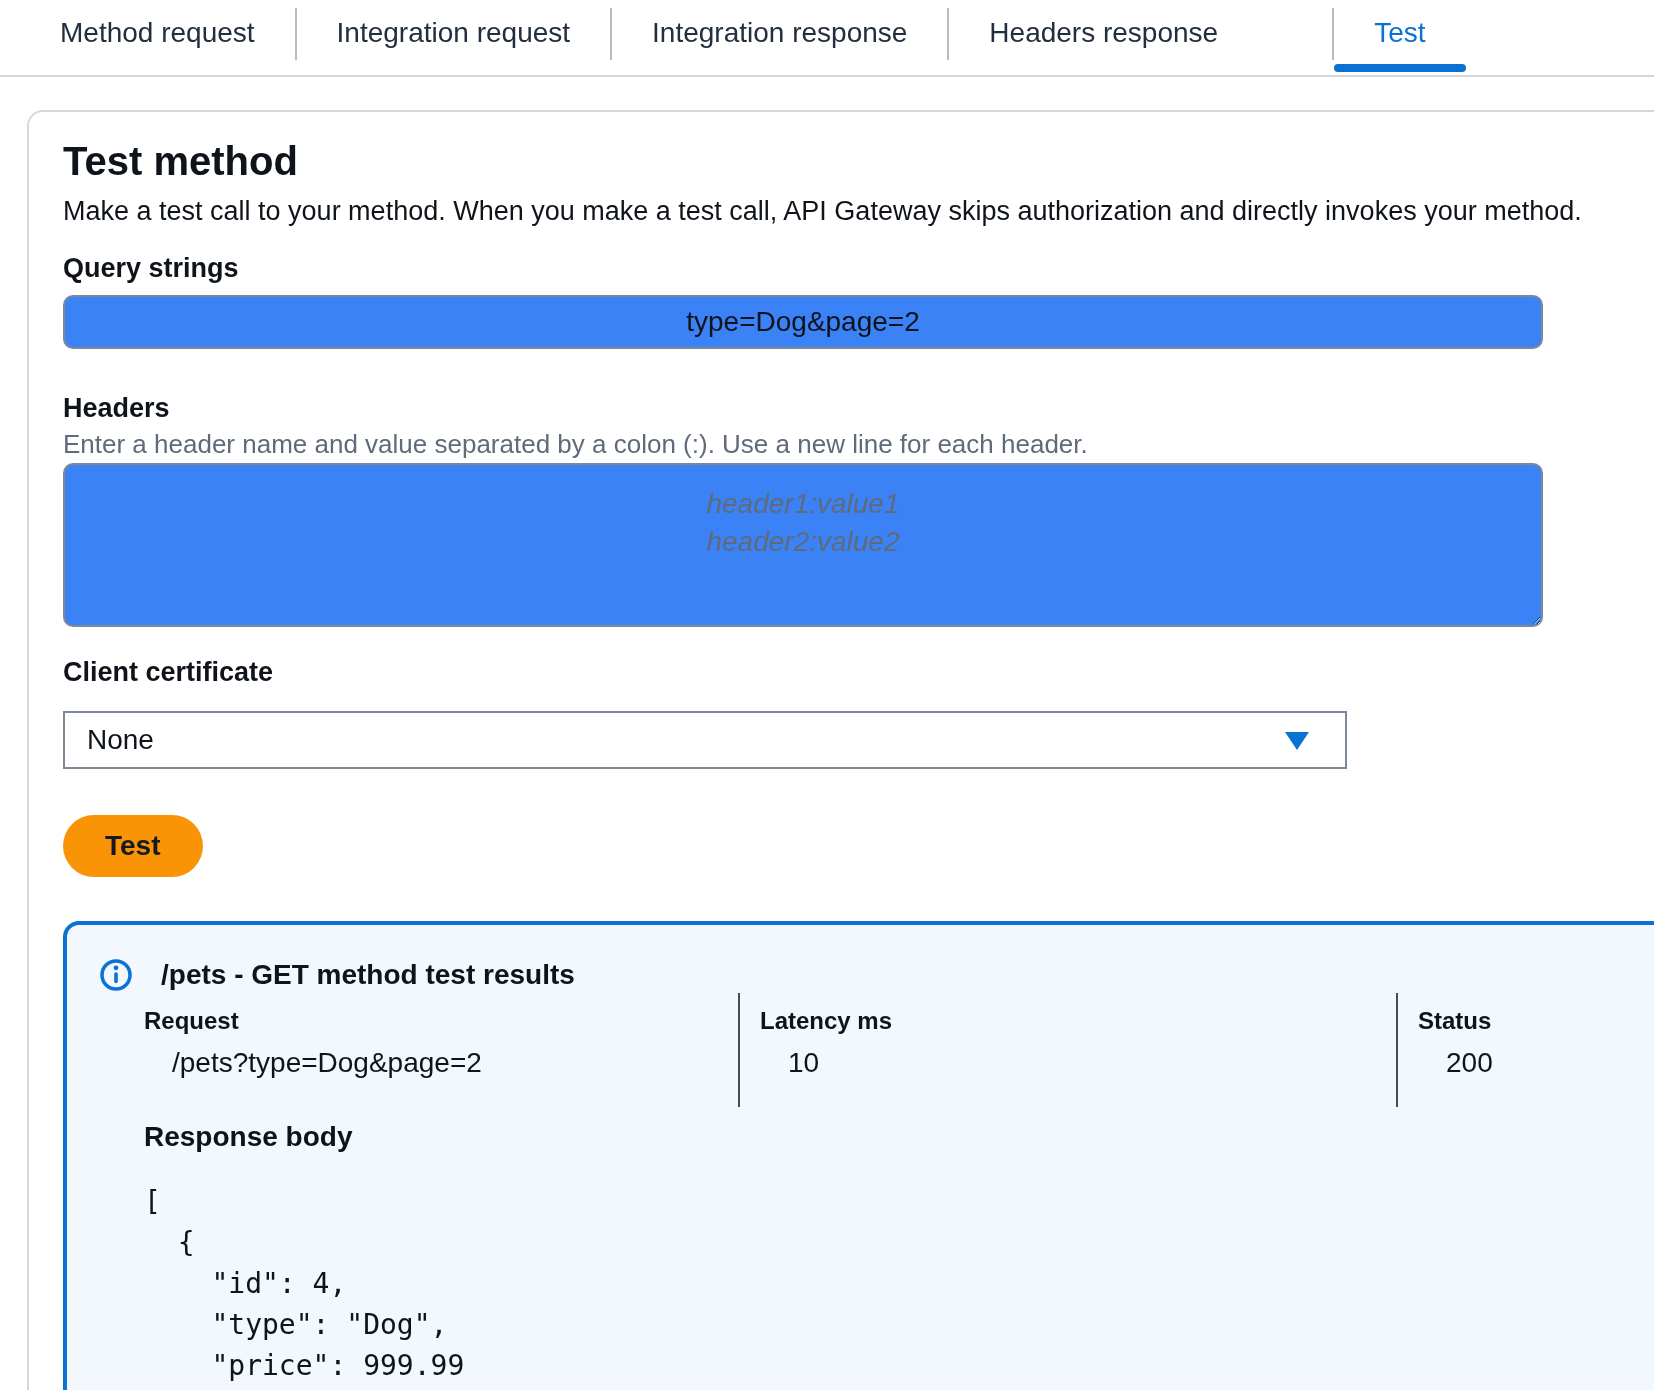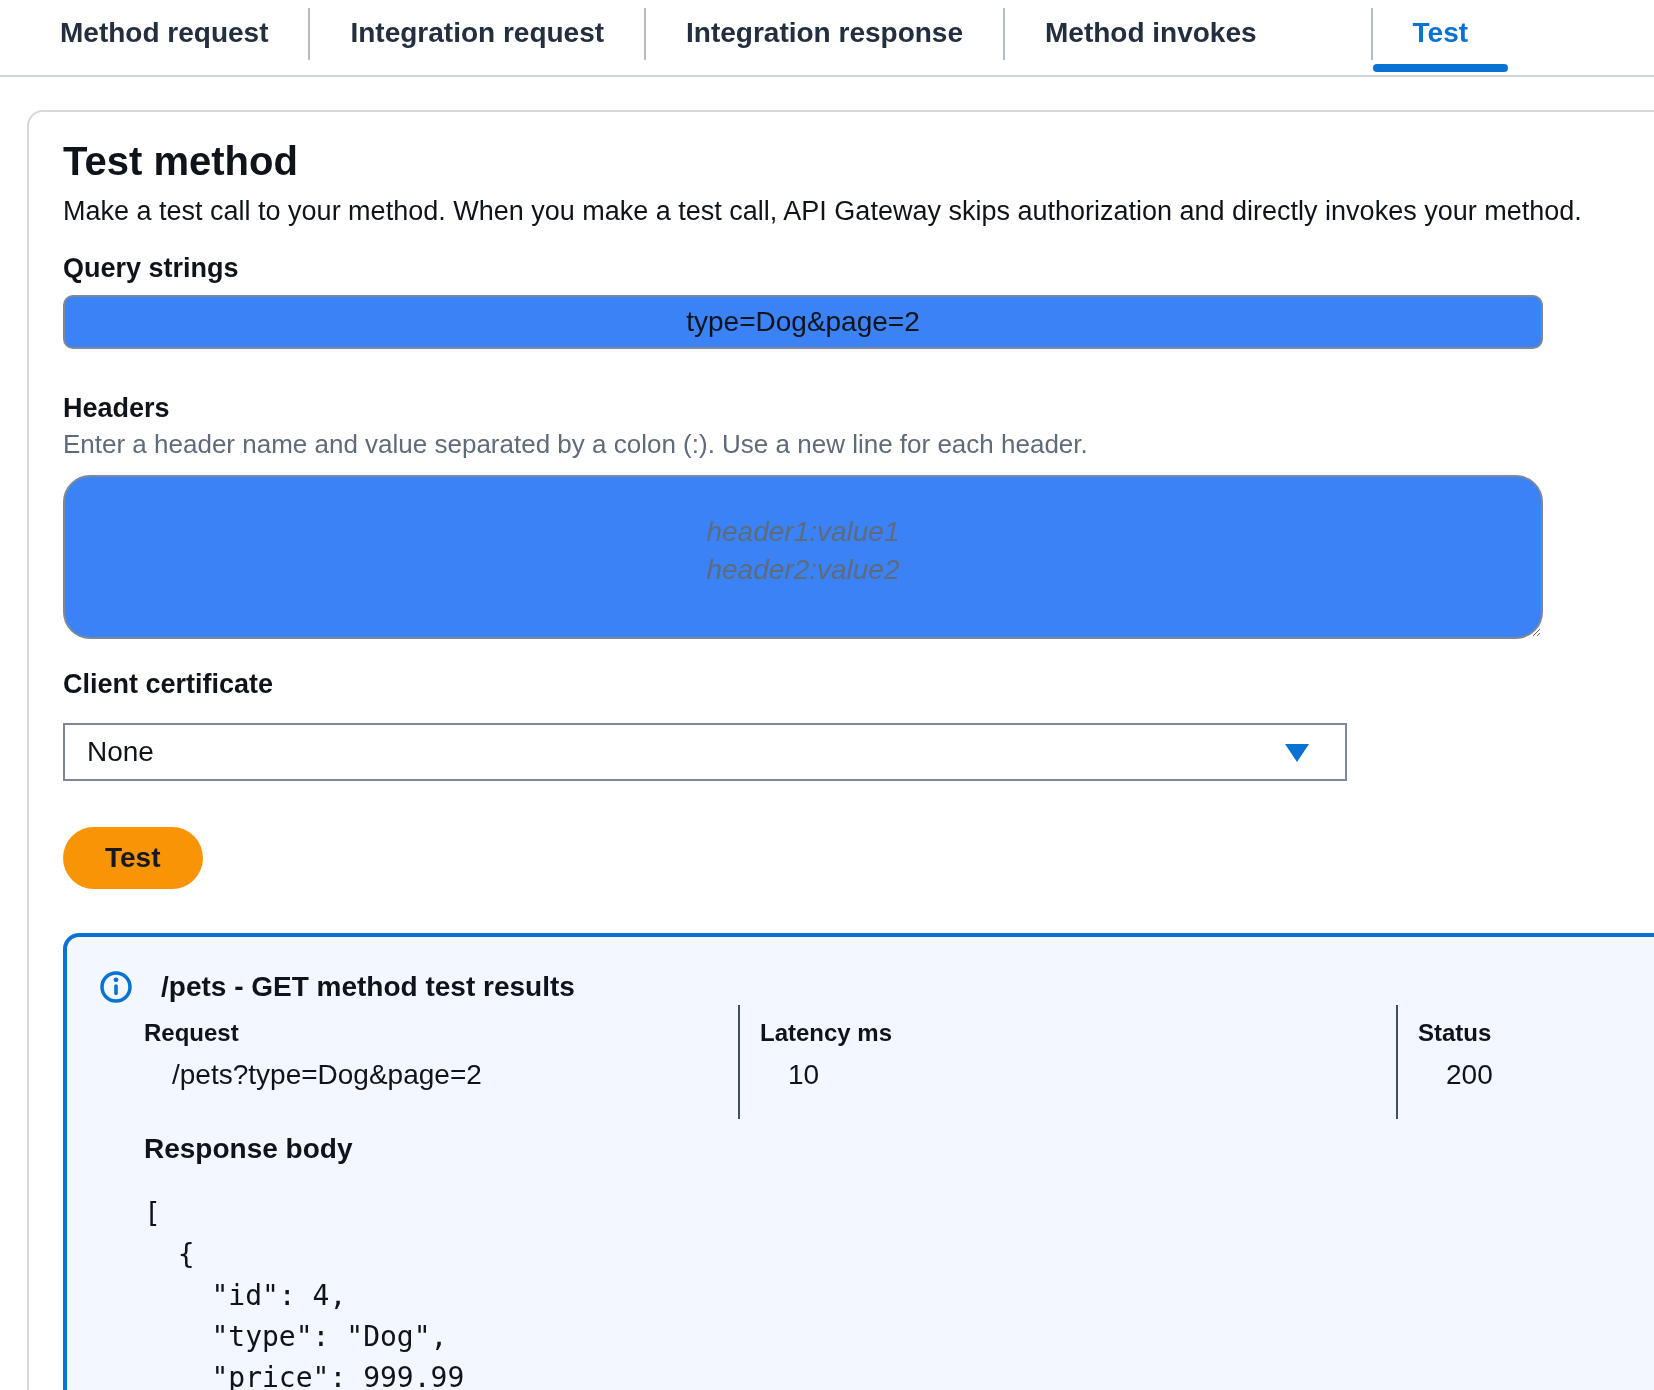--- a/index.html
+++ b/index.html
@@ -13,21 +13,21 @@
   
   .tabbar {
     display: flex; align-items: stretch;
     height: 77px; padding-left: 20px;
     border-bottom: 2px solid #d1d6dc;
   }
   .tab {
     position: relative;
     display: flex; align-items: center;
     padding: 0 40px 10px 40px;
-    font-size: 28px; font-weight: bold; color: #232f3e;
+    font-size: 28px; font-weight: normal; color: #232f3e;
     cursor: pointer; white-space: nowrap;
   }
   .tab.extra-right { padding-right: 114px; }
   .tab.active { color: #0972d3; }
   .tab.active::after {
     content: ""; position: absolute; left: 0; right: 0; bottom: 3px;
     height: 8px; border-radius: 4px; background: #0972d3;
   }
   .tabdiv { width: 2px; height: 52px; margin-top: 8px; background: #b4bcc6; }
 
@@ -47,24 +47,23 @@
   .txt {
     display: block; width: 1480px; height: 54px;
     border: 2px solid #7d8998; border-radius: 10px;
     padding: 0 22px; margin-top: 12px;
     font-family: "Liberation Sans", sans-serif;
     font-size: 28px; color: #0f141a; background: #3b82f6;
     outline: none;
     text-align: center;
   }
   textarea.txt {
-    height: 164px; margin-top: 16px;
-    padding: 36px 22px; line-height: 38px;
+    height: 164px; margin-top: 4px;
+    padding: 20px 22px; line-height: 38px;
     resize: vertical;
-    border-radius: 27px;
   }
   .txt::placeholder { font-style: italic; color: #5f6b7a; opacity: 1; }
 
   .grp-headers { margin-top: 44px; }
   .grp-cert { margin-top: 30px; }
   .grp-cert .lbl { margin-bottom: 24px; }
 
   .select {
     position: relative; width: 1284px; height: 58px;
     border: 2px solid #7d8998; border-radius: 0;
@@ -118,21 +117,21 @@
 </head>
 <body>
 
 <nav class="tabbar">
   <div class="tab">Method request</div>
   <div class="tabdiv"></div>
   <div class="tab">Integration request</div>
   <div class="tabdiv"></div>
   <div class="tab">Integration response</div>
   <div class="tabdiv"></div>
-  <div class="tab extra-right">Method invokes</div>
+  <div class="tab extra-right">Headers response</div>
   <div class="tabdiv"></div>
   <div class="tab active">Test</div>
 </nav>
 
 <section class="card">
   <h1 class="page-title">Test method</h1>
   <p class="desc">Make a test call to your method. When you make a test call, API Gateway skips authorization and directly invokes your method.</p>
 
   <div class="grp">
     <label class="lbl">Query strings</label>

